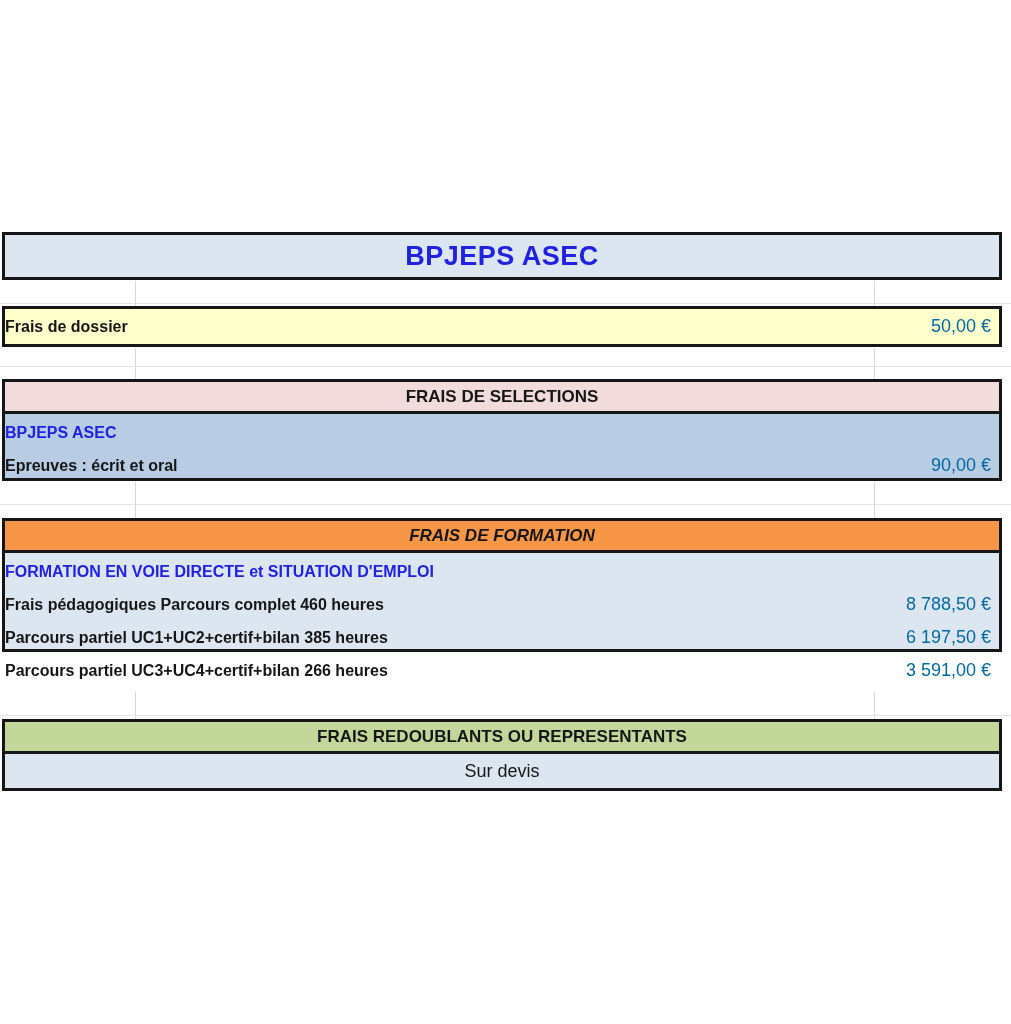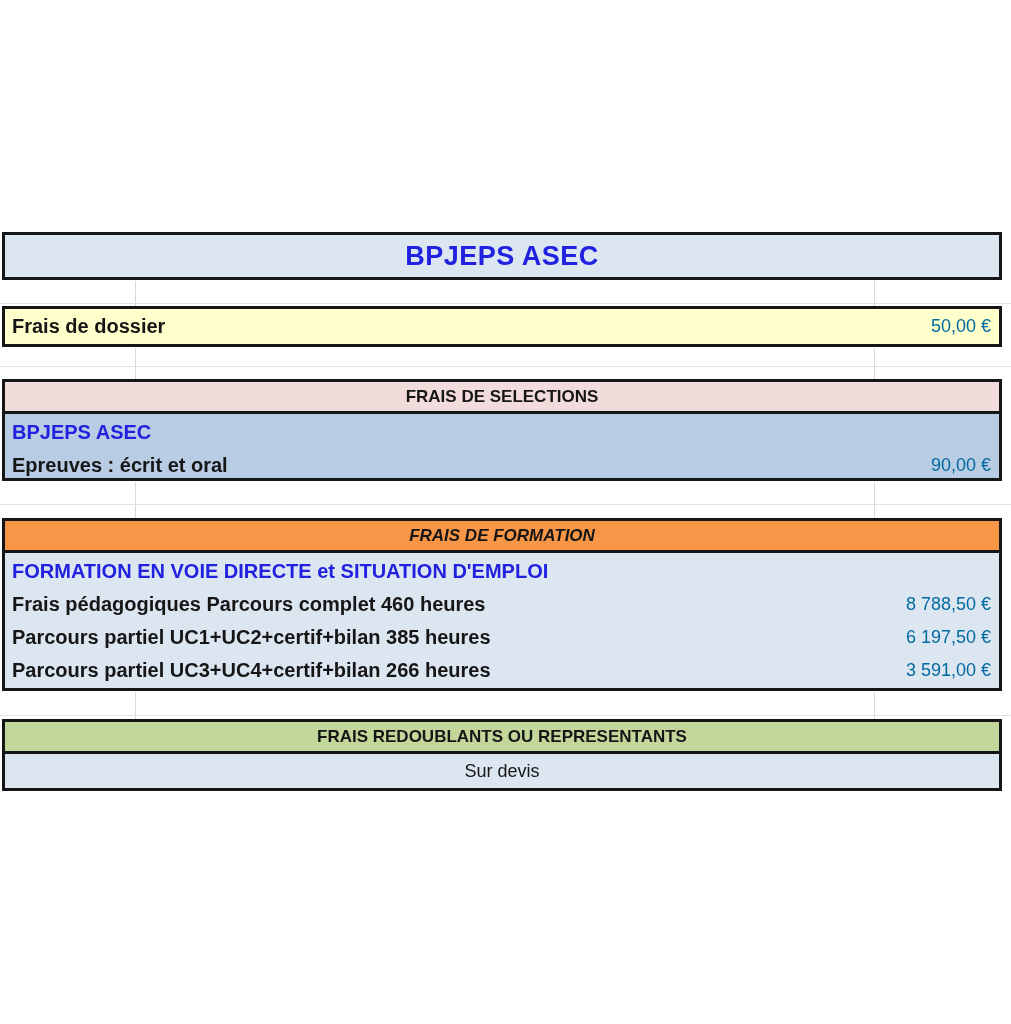--- a/index.html
+++ b/index.html
@@ -30,33 +30,33 @@
     display: flex; align-items: center; justify-content: space-between;
   }
   .dossier-band { top: 306px; height: 41px; }
   .sec-header {
     display: flex; align-items: center; justify-content: center;
     font-size: 17px; font-weight: bold; color: #161616;
   }
   .sel-header  { top: 379px; height: 35px; }
   .sel-body    { top: 411px; height: 70px; }
   .form-header { top: 518px; height: 35px; font-style: italic; }
-  .form-body   { top: 550px; height: 141px; }
+  .form-body   { top: 550px; height: 102px; }
   .red-header  { top: 719px; height: 35px; }
   .red-body    { top: 751px; height: 40px;
                  display: flex; align-items: center; justify-content: center; }
   .body-band { padding: 2px 0; }
   .row {
     display: flex; align-items: center; justify-content: space-between;
     height: 33px;
   }
   .form-row { height: 33px; }
   .label {
-    font-size: 20px; font-weight: bold; color: #161616;
-    padding-left: 7px; white-space: nowrap;
+    font-size: 16px; font-weight: bold; color: #161616;
+    white-space: nowrap;
   }
   .amount {
     font-size: 18px; font-weight: normal; color: #0369a1;
     padding-right: 8px; white-space: nowrap;
   }
   .centered-plain { font-size: 18px; font-weight: normal; color: #161616; }
   .gridline-v {
     position: absolute; width: 1px; background: #d8d8d8;
   }
   .gridline-h {

